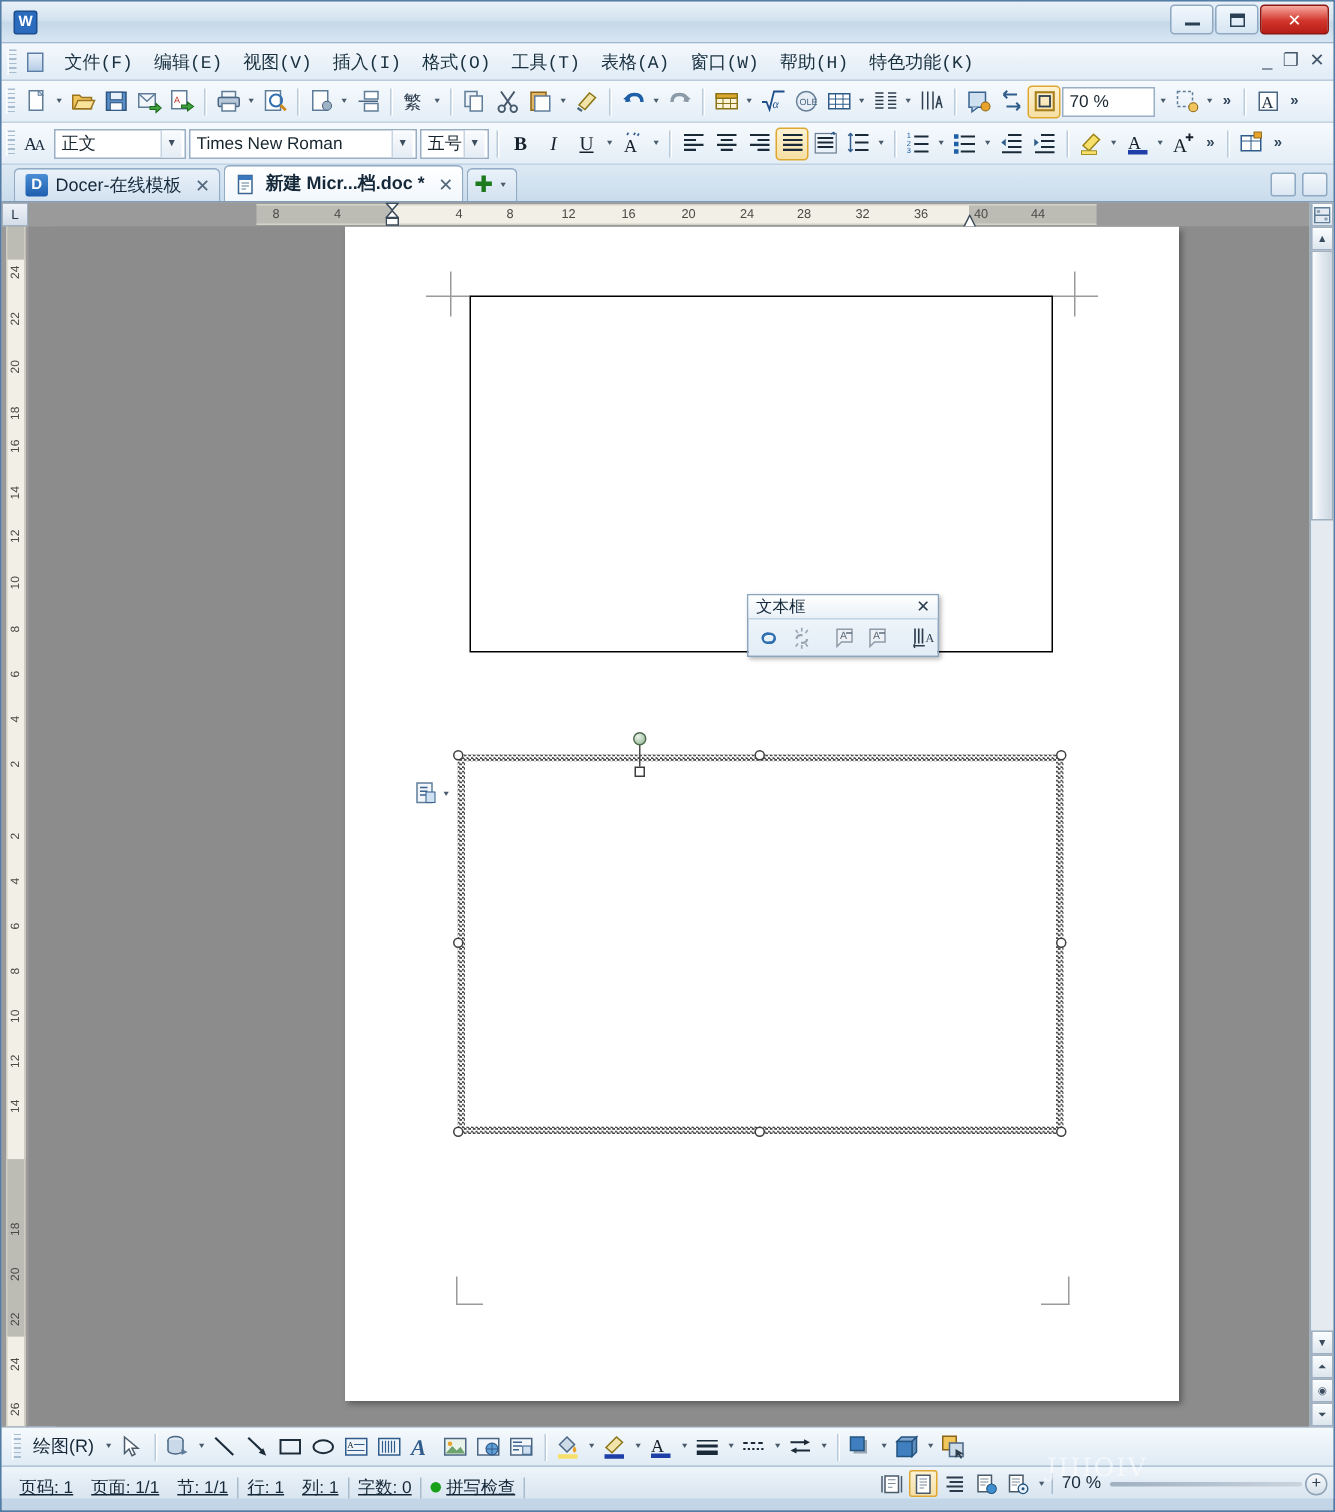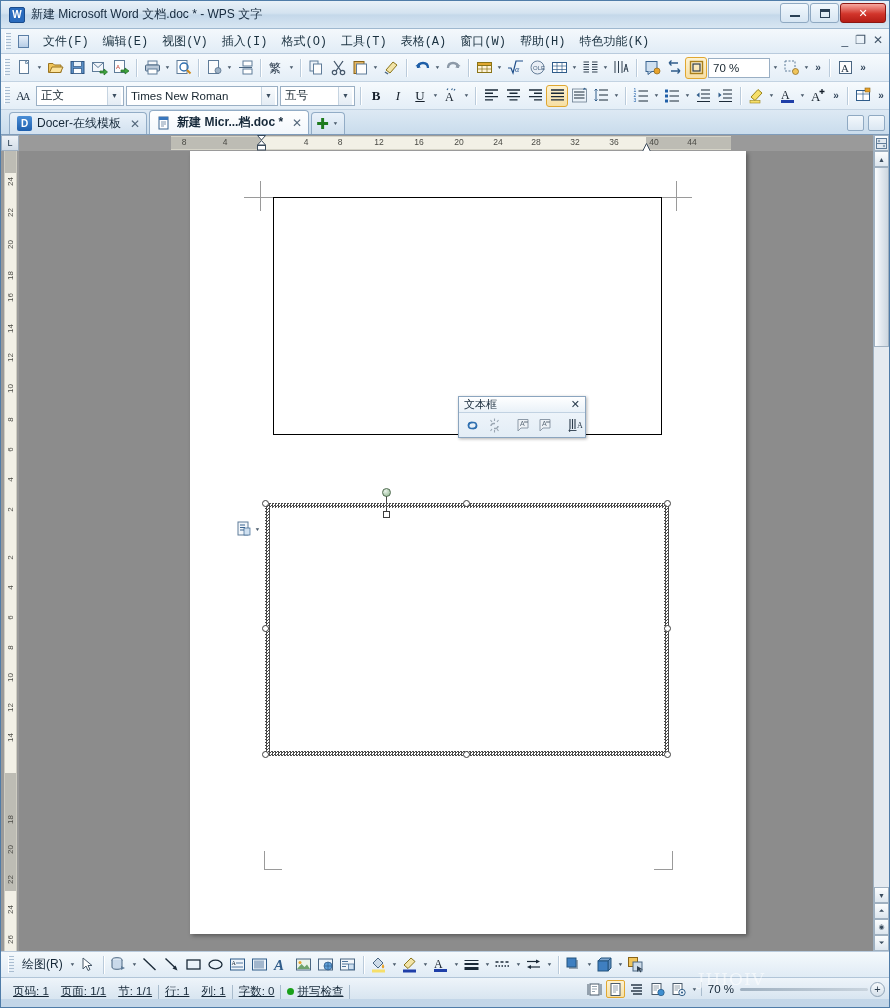--- a/index.html
+++ b/index.html
@@ -245,20 +245,21 @@
   }
   .canvas {
     position: absolute; left: 18px; right: 16px; top: 16px; bottom: 0;
     background: #8c8c8c;
     overflow: hidden;
   }
   .page {
     position: absolute;
     background: #fff;
     box-shadow: 2px 2px 4px rgba(0,0,0,0.35);
+    margin-left: 40px;
   }
   
   .cmark { position: absolute; }
   .cmark .h { position: absolute; background: #9a9a9a; height: 1px; }
   .cmark .v { position: absolute; background: #9a9a9a; width: 1px; }
 
   .textbox-plain {
     position: absolute;
     border: 1px solid #000;
     background: #fff;
@@ -383,21 +384,20 @@
 </style>
 </head>
 <body>
 
 <div id="app">
 
   <div class="titlebar">
     <div class="app-logo">
       <span>W</span>
     </div>
-    <div class="title-text">新建 Microsoft Word 文档.doc * - WPS 文字</div>
     <div class="wincontrols">
       <div class="winbtn">
           <span class="glyph-min"></span>
         </div>
       <div class="winbtn">
           <span class="glyph-max"></span>
         </div>
       <div class="winbtn close">
           <span>✕</span>
         </div>
@@ -662,21 +662,21 @@
     <div class="combo" style="width:88px;">
       <span class="val">正文</span>
       <span class="arw">▼</span>
     </div>
 
     <div class="combo" style="width:152px;">
       <span class="val">Times New Roman</span>
       <span class="arw">▼</span>
     </div>
 
-    <div class="combo" style="width:75px;">
+    <div class="combo" style="width:46px;">
       <span class="val">五号</span>
       <span class="arw">▼</span>
     </div>
 
     <div class="tb-sep"></div>
 
     <div class="tbtn">
       <span style="font-weight:bold;font-size:13px;font-family:'Liberation Serif',serif;color:#16202b;">B</span>
     </div>
     <div class="tbtn">

